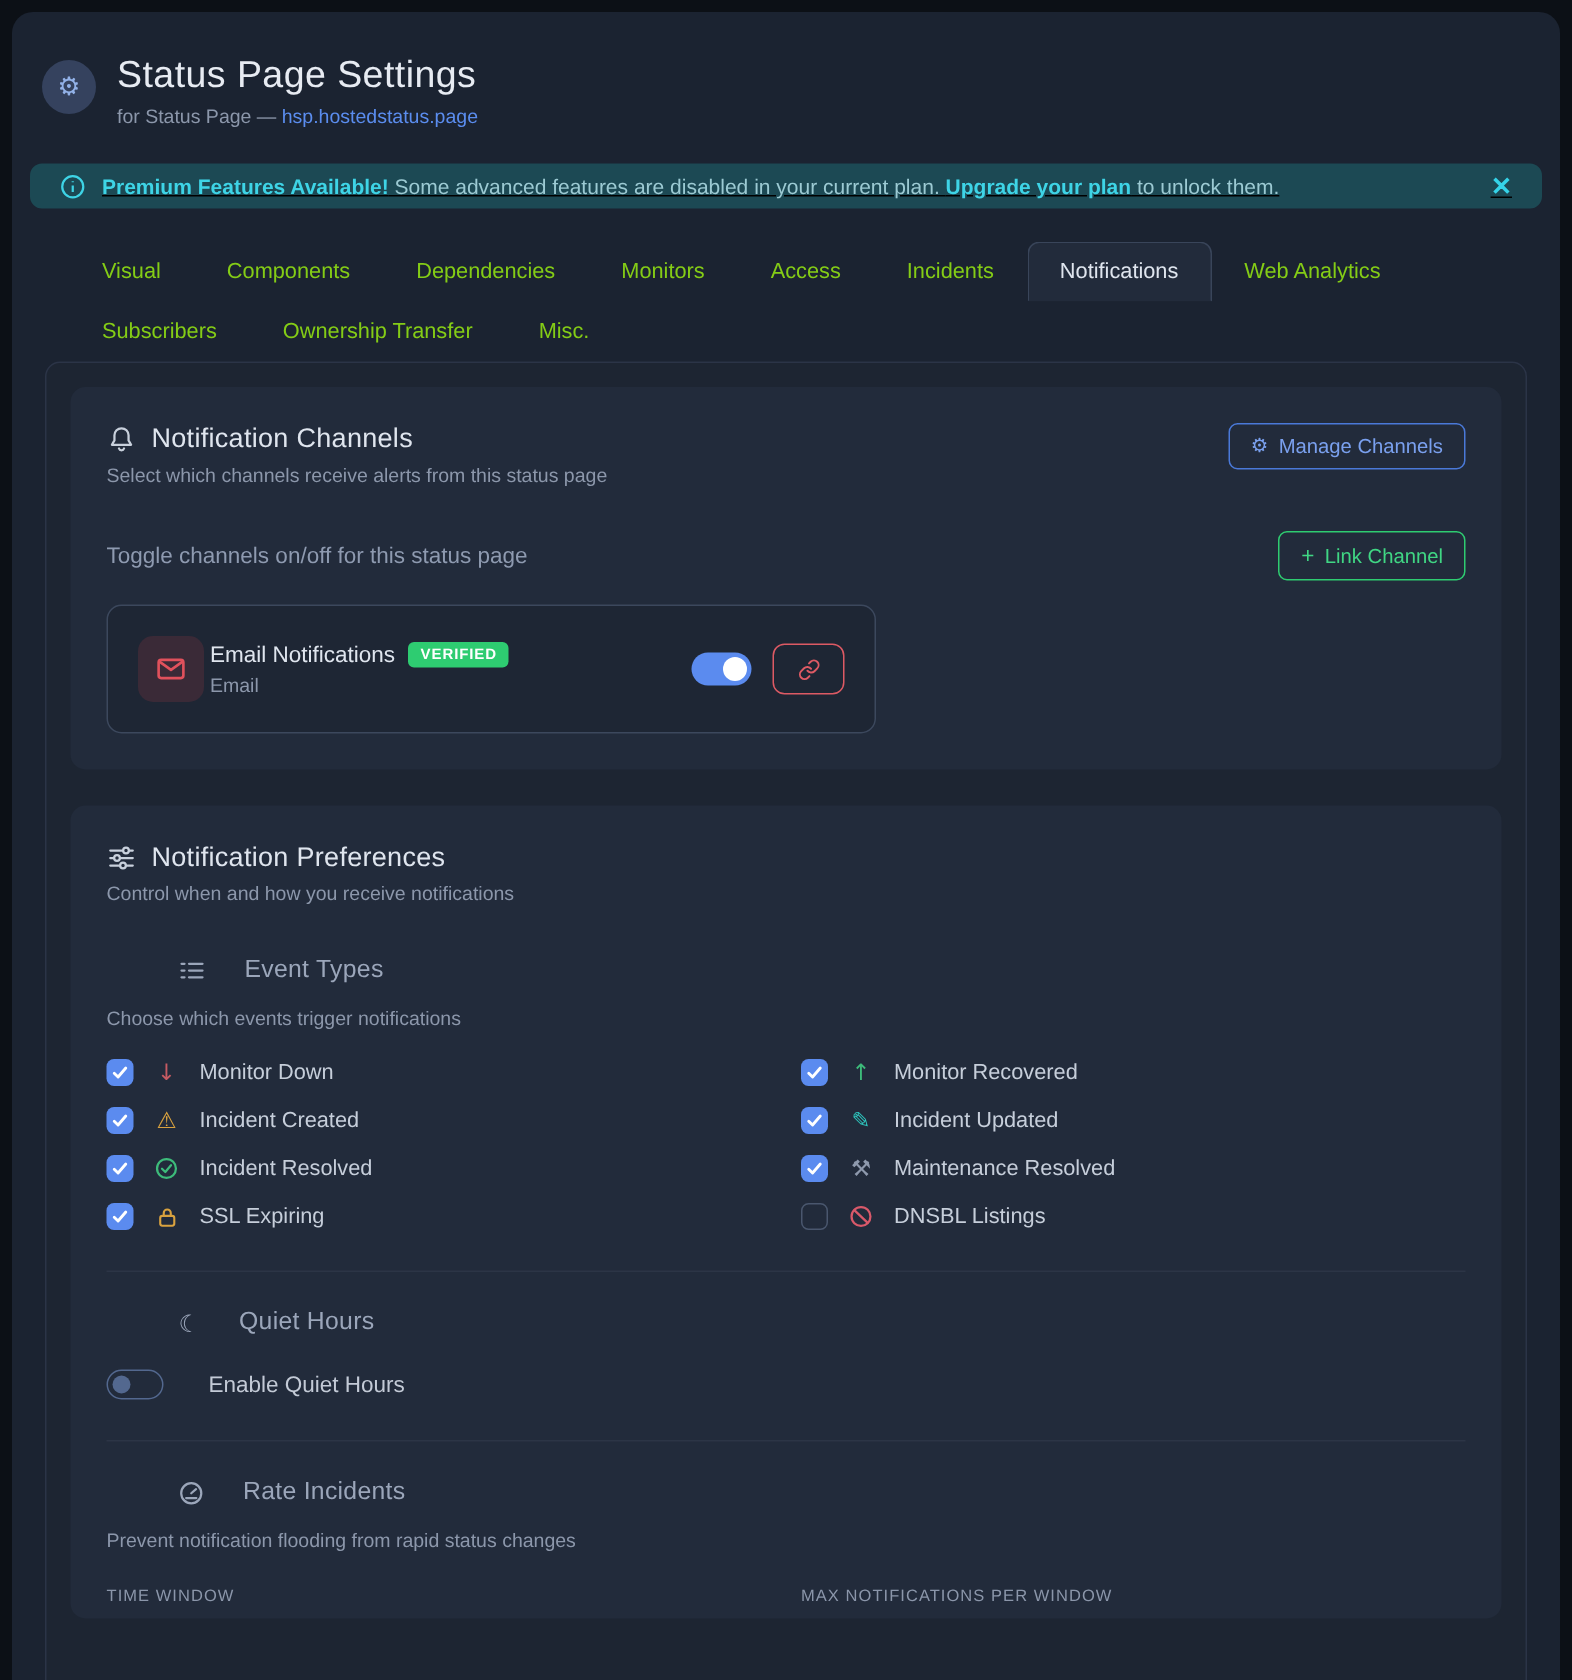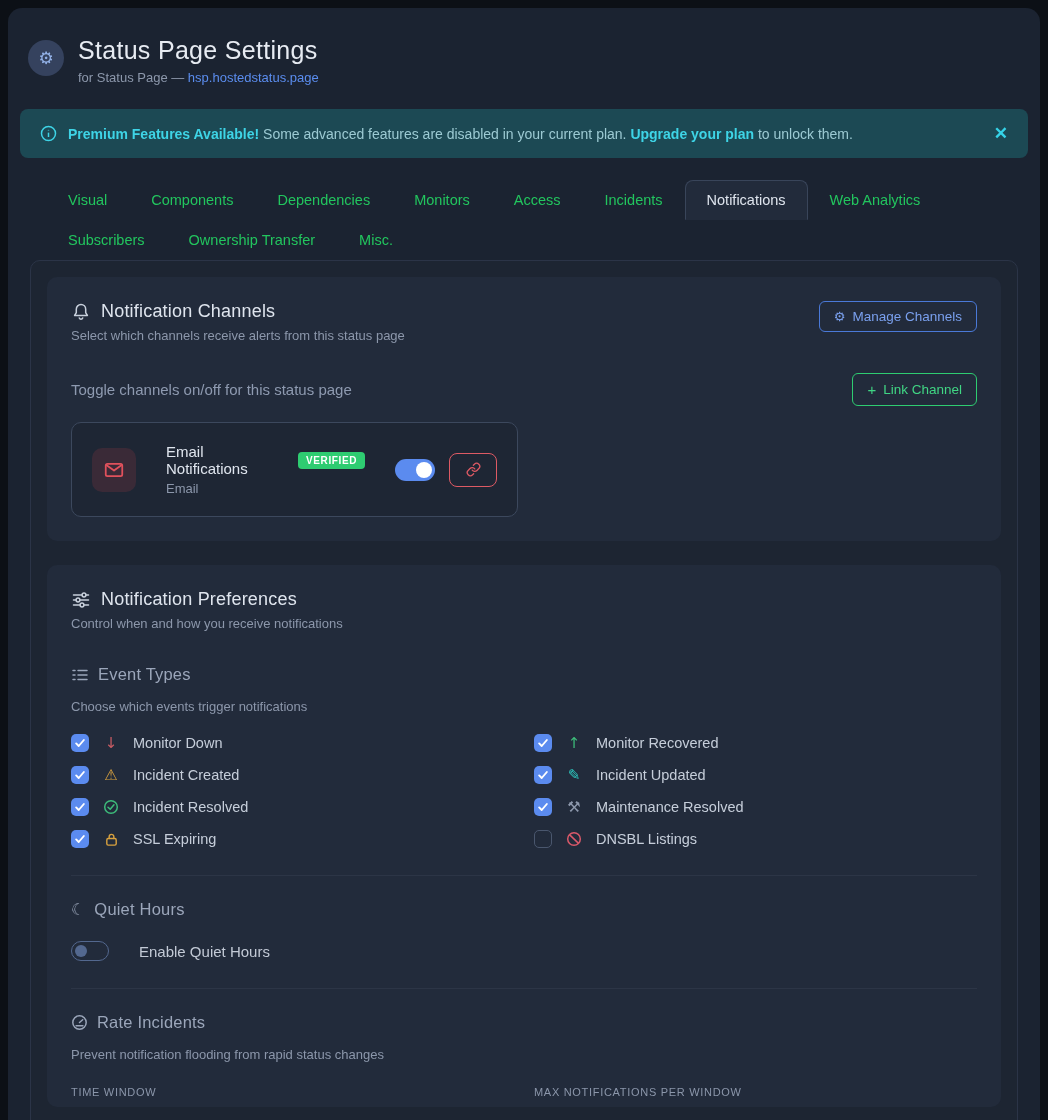--- a/index.html
+++ b/index.html
@@ -18,32 +18,32 @@
   .gear-badge {
     width:36px; height:36px; border-radius:50%; background:#35425e; color:#93b2e8;
     display:flex; align-items:center; justify-content:center; font-size:17px; margin-top:4px;
     font-family:"DejaVu Sans",sans-serif;
   }
   .page-title { font-size:25px; font-weight:500; color:#e7ebf2; letter-spacing:.3px; }
   .page-sub { font-size:13px; color:#8c97ab; margin-top:5px; }
   .page-sub a { color:#5b8def; text-decoration:none;text-align:center; }
   
   .banner {
-    margin:0 12px; height:49px; border-radius:8px; background:#1c4954;
-    display:flex; align-items:center; gap:11px; padding:12px 20px; font-size:14px;
+    margin:0 12px; height:30px; border-radius:8px; background:#1c4954;
+    display:flex; align-items:center; gap:11px; padding:12px 20px; font-size:14px;text-decoration:underline;
   }
   .info-icon { flex:0 0 auto; display:flex; }
   .banner .b-bold { color:#3ed4e6; font-weight:bold; }
   .banner .b-text { color:#9ccad3; }
   .banner .b-link { color:#3ed4e6; font-weight:bold; cursor:pointer; }
   .banner-close { margin-left:auto; color:#35d3e8; font-size:17px; font-weight:bold; cursor:pointer; background:none; border:none; }
   
   .tabs { margin:22px 0 0 38px; display:flex; flex-wrap:wrap; width:960px; }
   .tab {
-    padding:11px 21px; font-size:14.5px; color:#22c55e; cursor:pointer;
+    padding:11px 21px; font-size:14.5px; color:#84cc16; cursor:pointer;
     border:1px solid transparent; border-radius:8px 8px 0 0; white-space:nowrap;
   }
   .tab.active { background:#222b3b; border-color:#39455a; border-bottom-color:#222b3b; color:#dfe5ee; }
   
   .container {
     margin:0 22px; border:1px solid #2b3447; border-radius:10px;
     background:#1d2532; padding:16px; min-height:900px;
   }
   .card { background:#222b3b; border-radius:10px; padding:24px; }
   .card + .card { margin-top:24px; }
@@ -54,22 +54,22 @@
   .btn-outline {
     background:transparent; border:1px solid #4a79d8; color:#7aa0ee; font-size:13.5px;
     padding:7px 14px; border-radius:6px; cursor:pointer; display:inline-flex; align-items:center; gap:7px;
     font-family:inherit;
   }
   .btn-green { border-color:#2ecc71; color:#40d684; }
   .hint-row { display:flex; justify-content:space-between; align-items:center; margin-top:30px; }
   .hint-text { font-size:15px; color:#8e9ab0; }
   
   .channel-item {
-    margin-top:16px; width:447px; background:#1e2634; border:1px solid #3c485d;
-    border-radius:10px; padding:20px; display:flex; align-items:center; gap:30px;
+    margin-top:16px; width:513px; background:#1e2634; border:1px solid #3c485d;
+    border-radius:10px; padding:20px; display:flex; align-items:center; gap:4px;
   }
   .channel-icon {
     width:44px; height:44px; border-radius:10px; background:#3a2a37;
     display:flex; align-items:center; justify-content:center; flex:0 0 auto;
   }
   .channel-name-row { display:flex; align-items:center; gap:9px; }
   .channel-name { font-size:15px; color:#dfe5ee; font-weight:500; }
   .badge {
     background:#2ecc71; color:#fff; font-size:10px; font-weight:bold; letter-spacing:.6px;
     padding:3px 8px; border-radius:4px;
@@ -78,21 +78,21 @@
   .channel-right { margin-left:auto; display:flex; align-items:center; gap:14px; }
   .toggle-on {
     width:40px; height:22px; border-radius:11px; background:#5b8bef; position:relative; cursor:pointer;
   }
   .toggle-on .knob { position:absolute; right:3px; top:3px; width:16px; height:16px; border-radius:50%; background:#fff; }
   .link-btn {
     width:48px; height:34px; border:1px solid #dd5a64; border-radius:8px; background:transparent;
     display:flex; align-items:center; justify-content:center; cursor:pointer;
   }
   
-  .section-head { display:flex; align-items:center; gap:9px; margin-top:28px; }
+  .section-head { display:flex; align-items:flex-end; gap:26px; margin-top:28px;margin-left:48px; }
   .section-title { font-size:16.5px; color:#9ba6ba; letter-spacing:.2px; }
   .section-sub { font-size:13px; color:#8c97ab; margin-top:15px; }
   .uicon { font-family:"DejaVu Sans",sans-serif; line-height:1; }
   .event-grid { display:grid; grid-template-columns:1fr 1fr; column-gap:20px; margin-top:20px; }
   .event-col { display:flex; flex-direction:column; gap:14px; }
   .event-item { display:flex; align-items:center; gap:12px; height:18px; }
   .checkbox {
     width:18px; height:18px; border-radius:5px; background:#5b8bef; cursor:pointer;
     display:flex; align-items:center; justify-content:center; flex:0 0 auto;
   }

